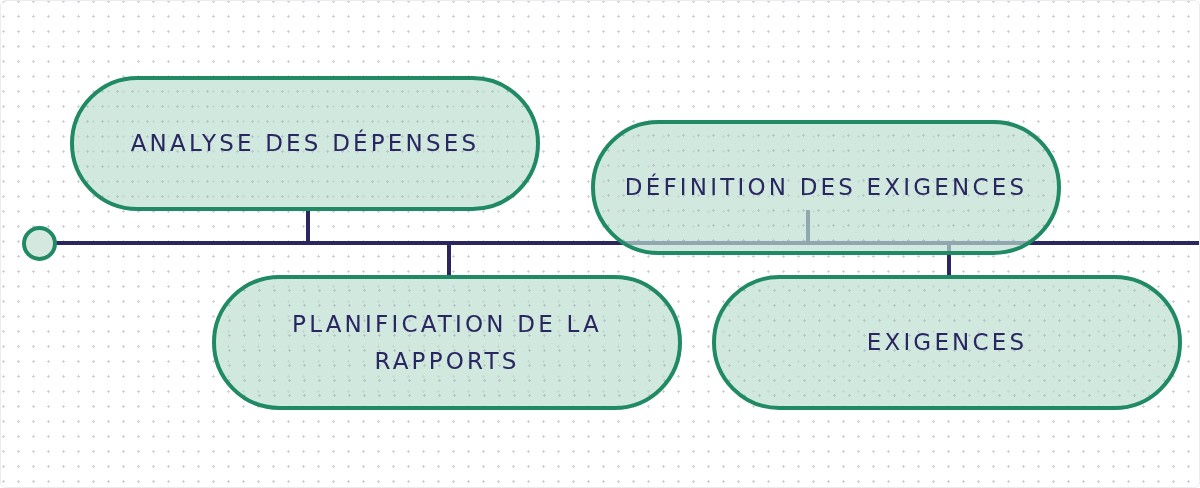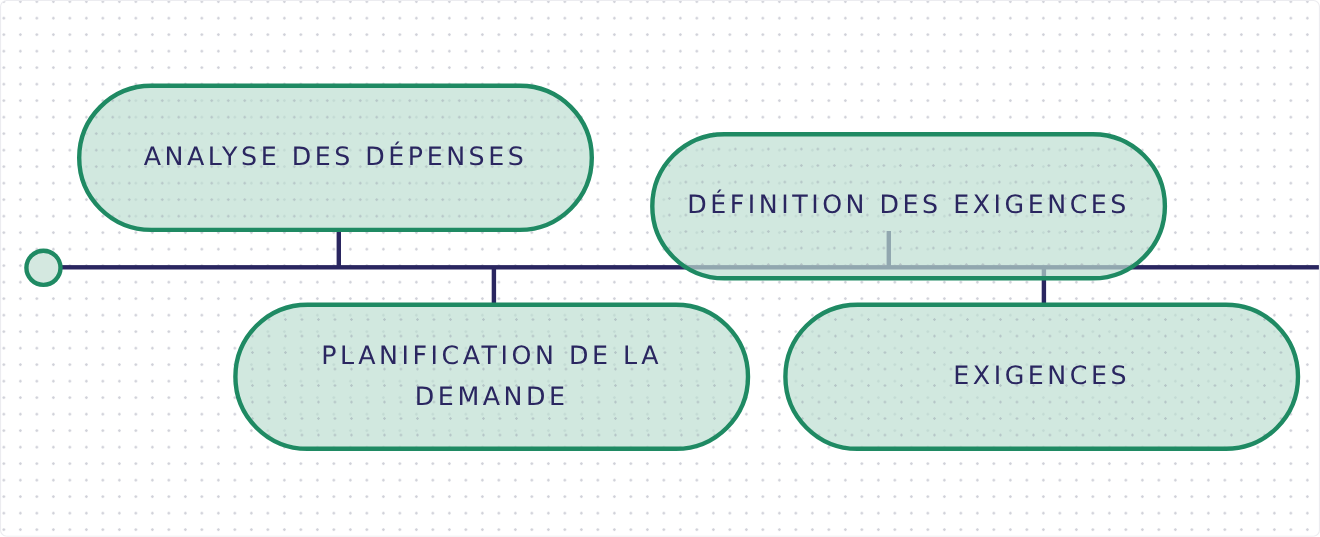--- a/index.html
+++ b/index.html
@@ -52,21 +52,21 @@
   <div class="connector" style="left:305px; top:209px; height:33px;"></div>
   <div class="connector" style="left:446px; top:242px; height:35px;"></div>
   <div class="connector" style="left:805px; top:209px; height:33px;"></div>
   <div class="connector" style="left:946px; top:242px; height:35px;"></div>
 
   <div class="pill" style="left:69px; top:75px;">
     <div class="pill-label">ANALYSE DES DÉPENSES</div>
   </div>
 
   <div class="pill" style="left:211px; top:274px;">
-    <div class="pill-label">PLANIFICATION DE LA DEMANDE</div>
+    <div class="pill-label">PLANIFICATION DE LA RAPPORTS</div>
   </div>
 
   <div class="pill" style="left:590px; top:75px;margin-top:44px;">
     <div class="pill-label">DÉFINITION DES EXIGENCES</div>
   </div>
 
   <div class="pill" style="left:711px; top:274px;">
     <div class="pill-label">EXIGENCES</div>
   </div>
 </div>

